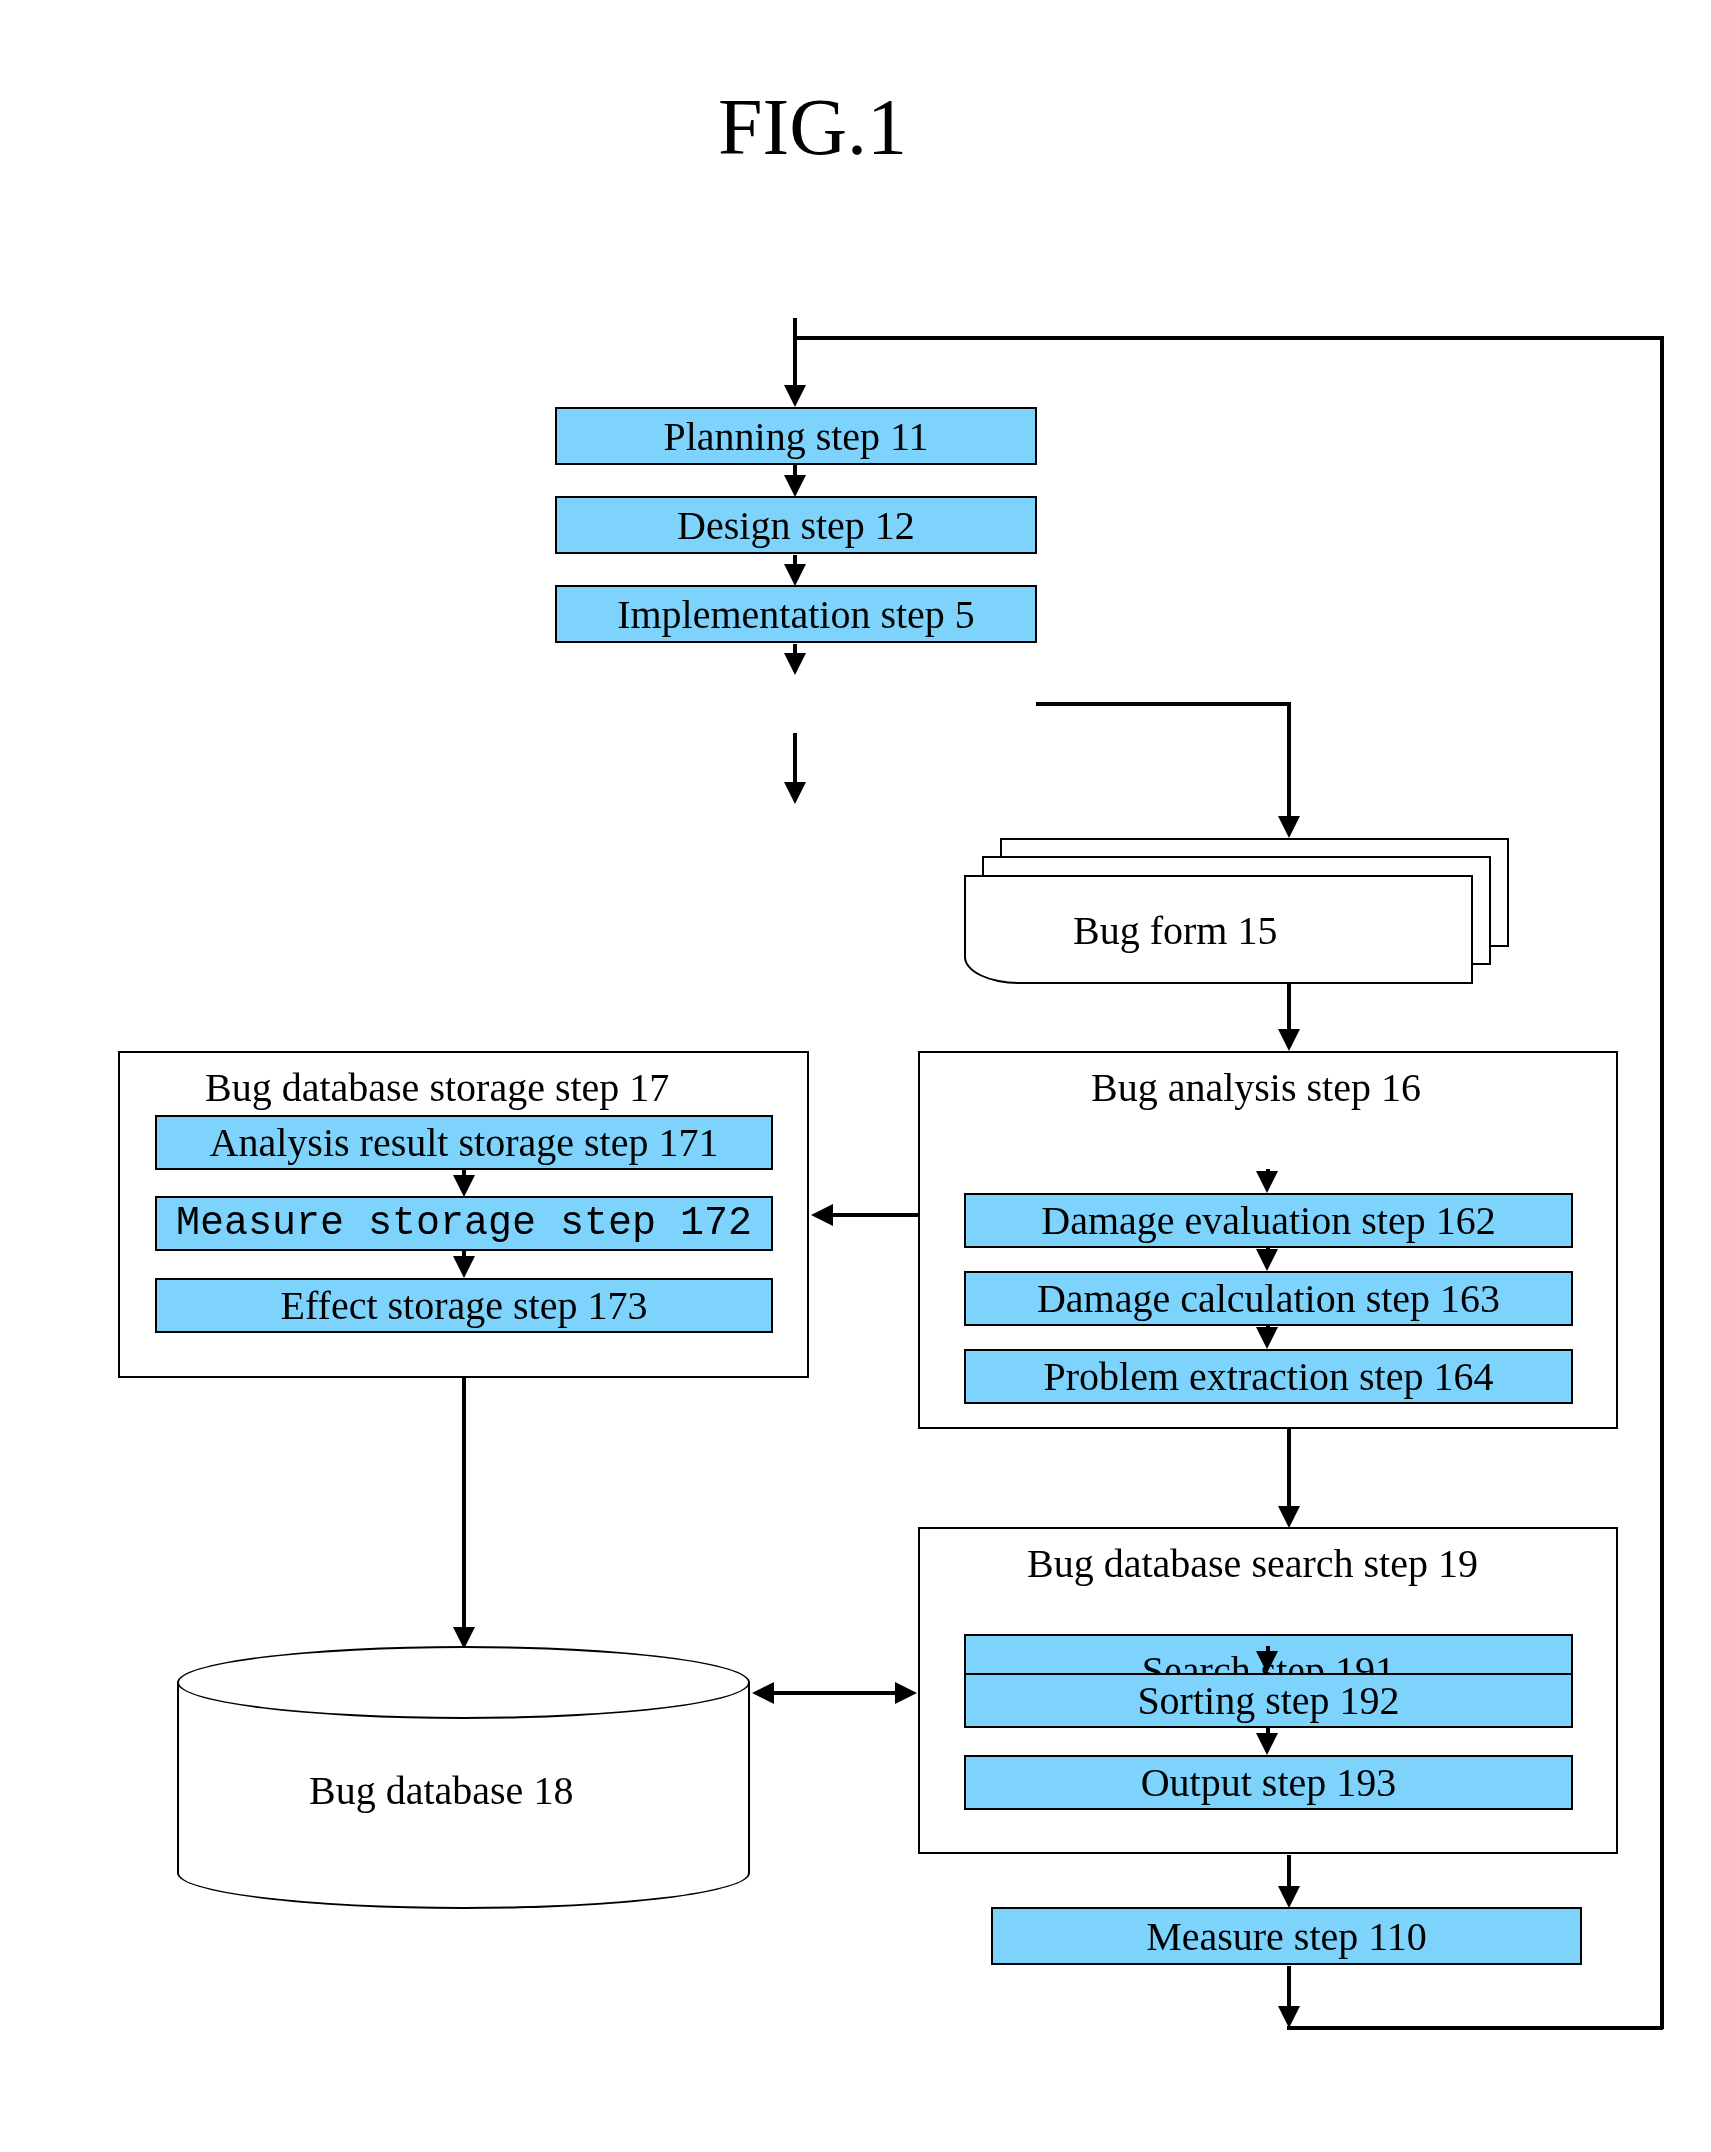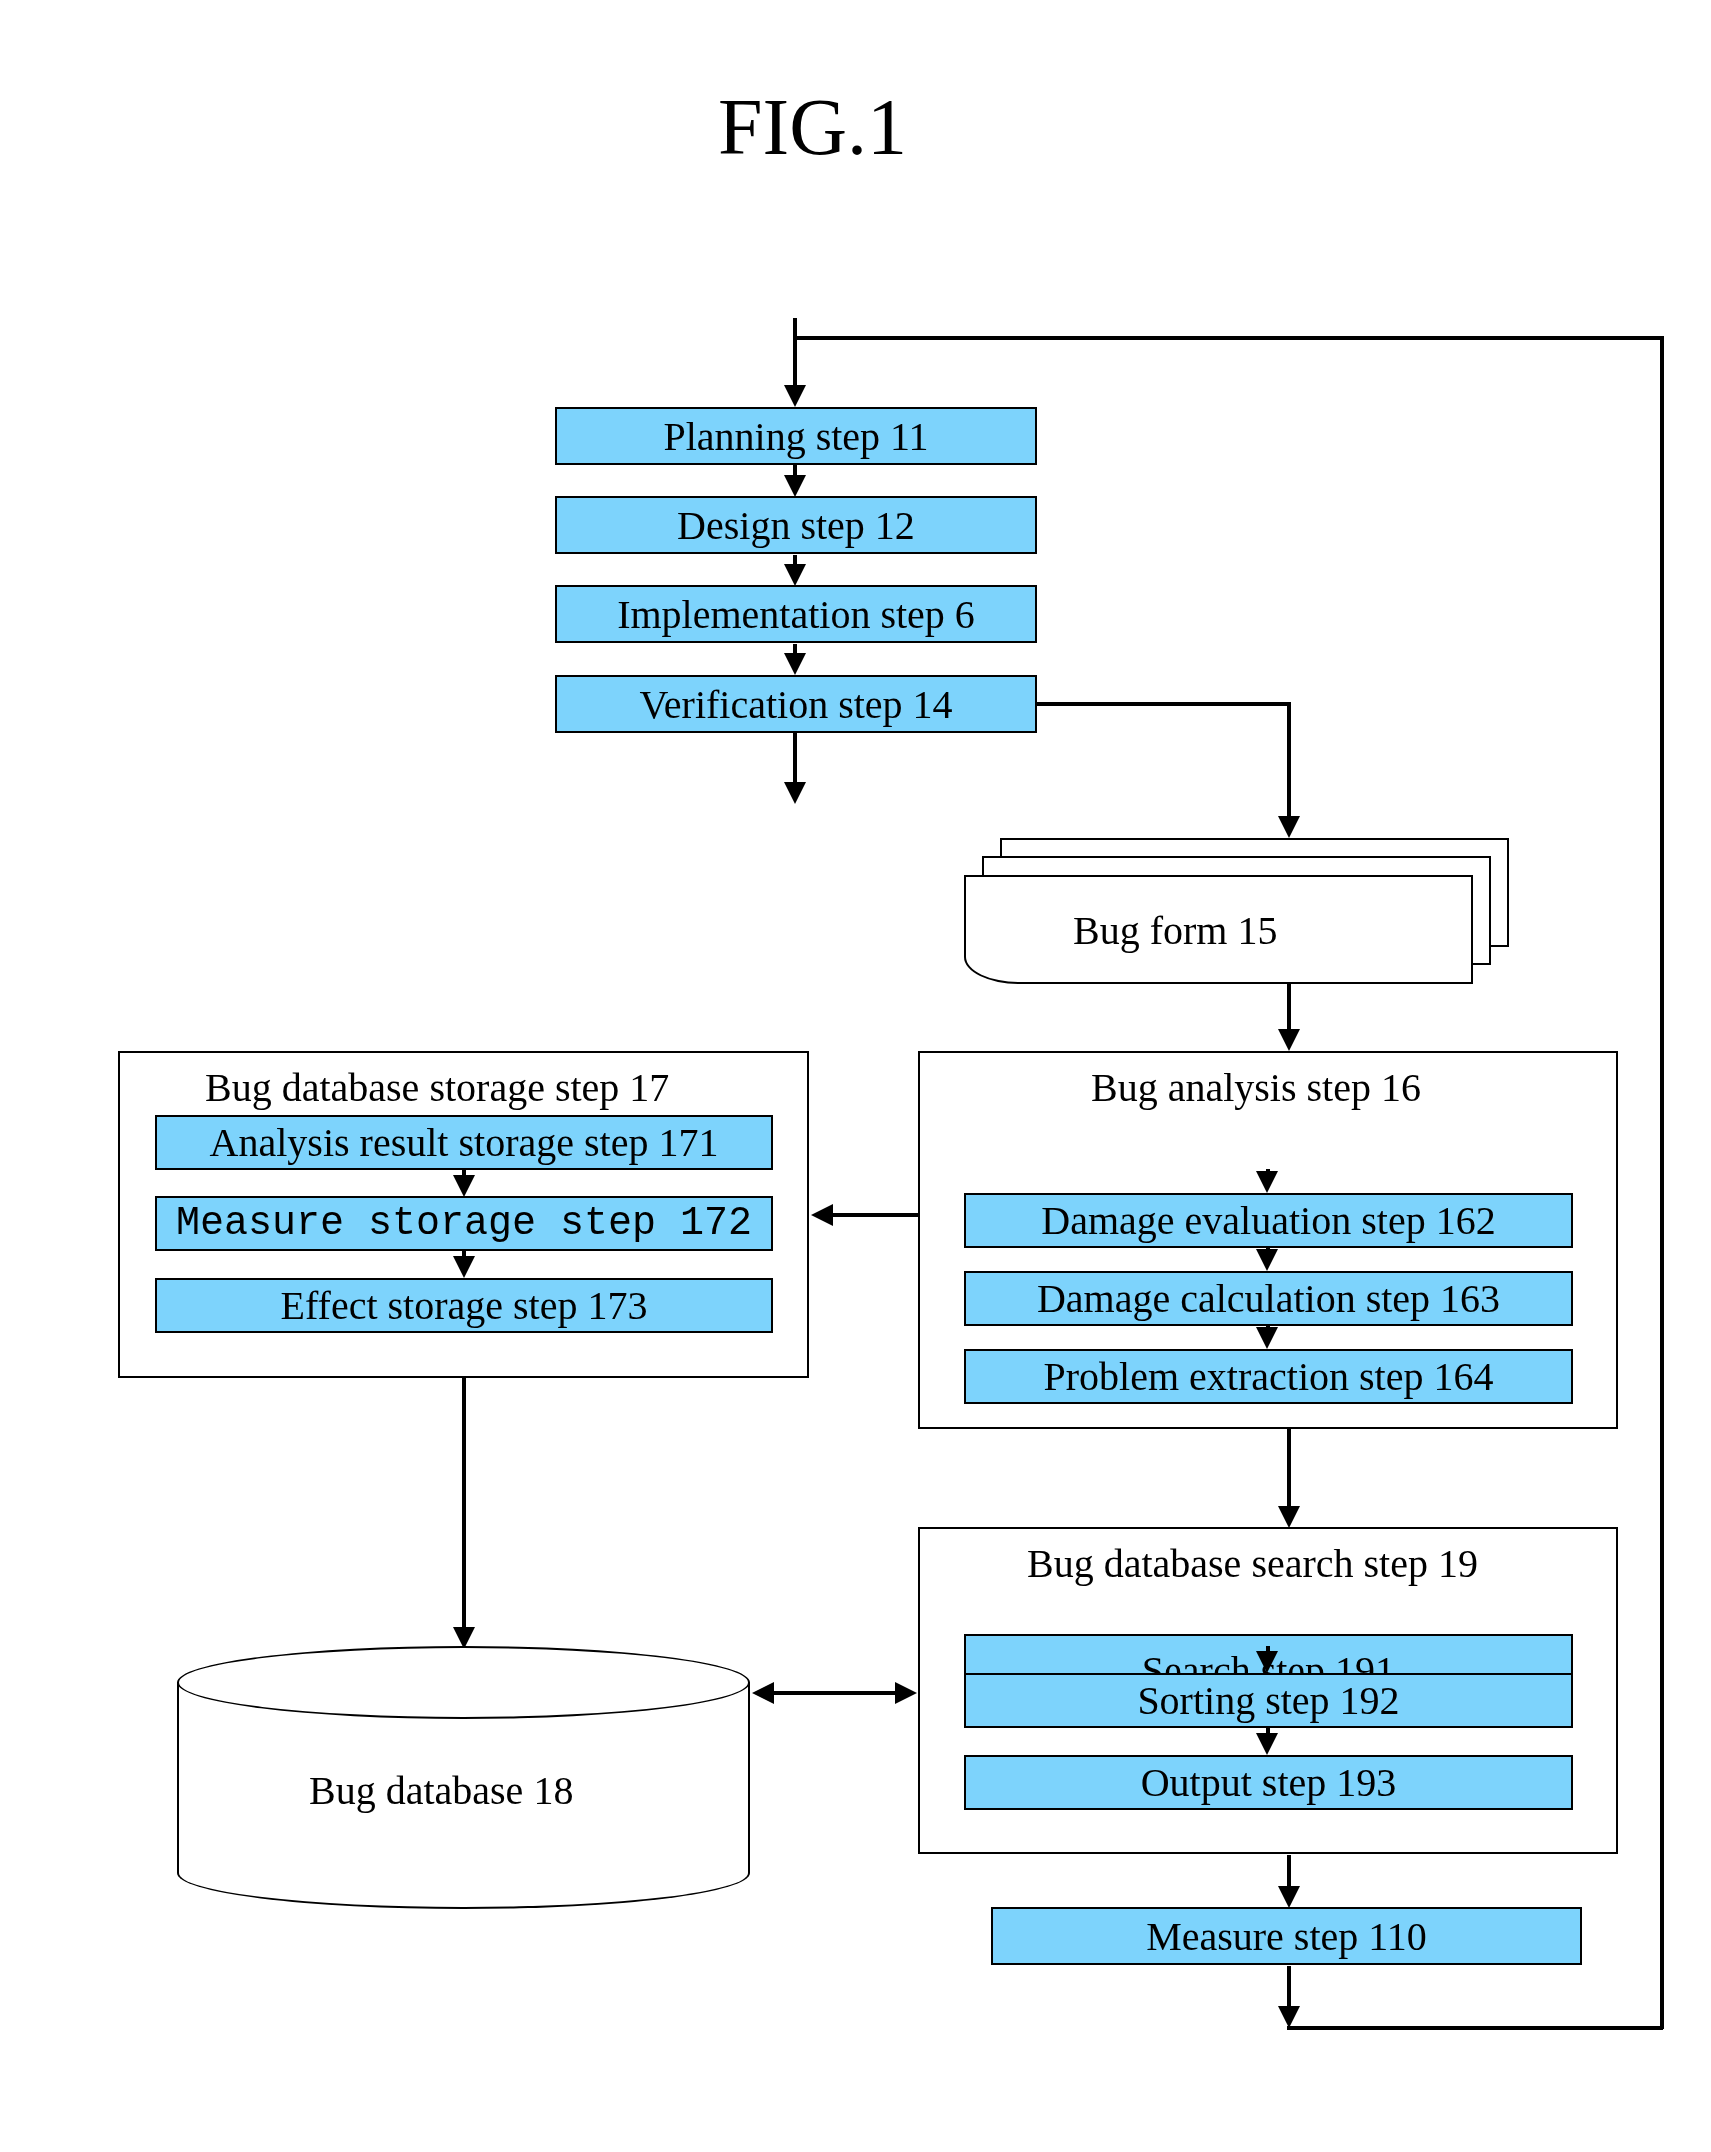--- a/index.html
+++ b/index.html
@@ -116,25 +116,24 @@
   <div class="arrowhead ah-down" style="left:784px; top:385px;"></div>
 
   <div class="box" style="left:555px; top:407px; width:482px; height:58px;">Planning step 11</div>
   <div class="arrow-line" style="left:793px; top:465px; width:3.6px; height:14.5px;"></div>
   <div class="arrowhead ah-down" style="left:784px; top:475px;"></div>
 
   <div class="box" style="left:555px; top:496px; width:482px; height:58px;">Design step 12</div>
   <div class="arrow-line" style="left:793px; top:555px; width:3.6px; height:14.5px;"></div>
   <div class="arrowhead ah-down" style="left:784px; top:564px;"></div>
 
-  <div class="box" style="left:555px; top:585px; width:482px; height:58px;">Implementation step 6</div>
+  <div class="box" style="left:555px; top:585px; width:482px; height:58px;">Implementation step 5</div>
   <div class="arrow-line" style="left:793px; top:644px; width:3.6px; height:14.5px;"></div>
   <div class="arrowhead ah-down" style="left:784px; top:653px;"></div>
 
-  <div class="box" style="left:555px; top:675px; width:482px; height:58px;">Verification step 14</div>
 
   <div class="arrow-line" style="left:793px; top:733px; width:3.6px; height:55px;"></div>
   <div class="arrowhead ah-down" style="left:784px; top:782px;"></div>
 
 
   <div class="arrow-line" style="left:1036px; top:702px; width:255px; height:3.6px;"></div>
   <div class="arrow-line" style="left:1287px; top:702px; width:3.6px; height:120px;"></div>
   <div class="arrowhead ah-down" style="left:1278px; top:816px;"></div>
 
   <div class="doc" style="left:1000px; top:838px; width:509px; height:109px; border-bottom-left-radius:55px 27px; border-top-right-radius:0;"></div>

